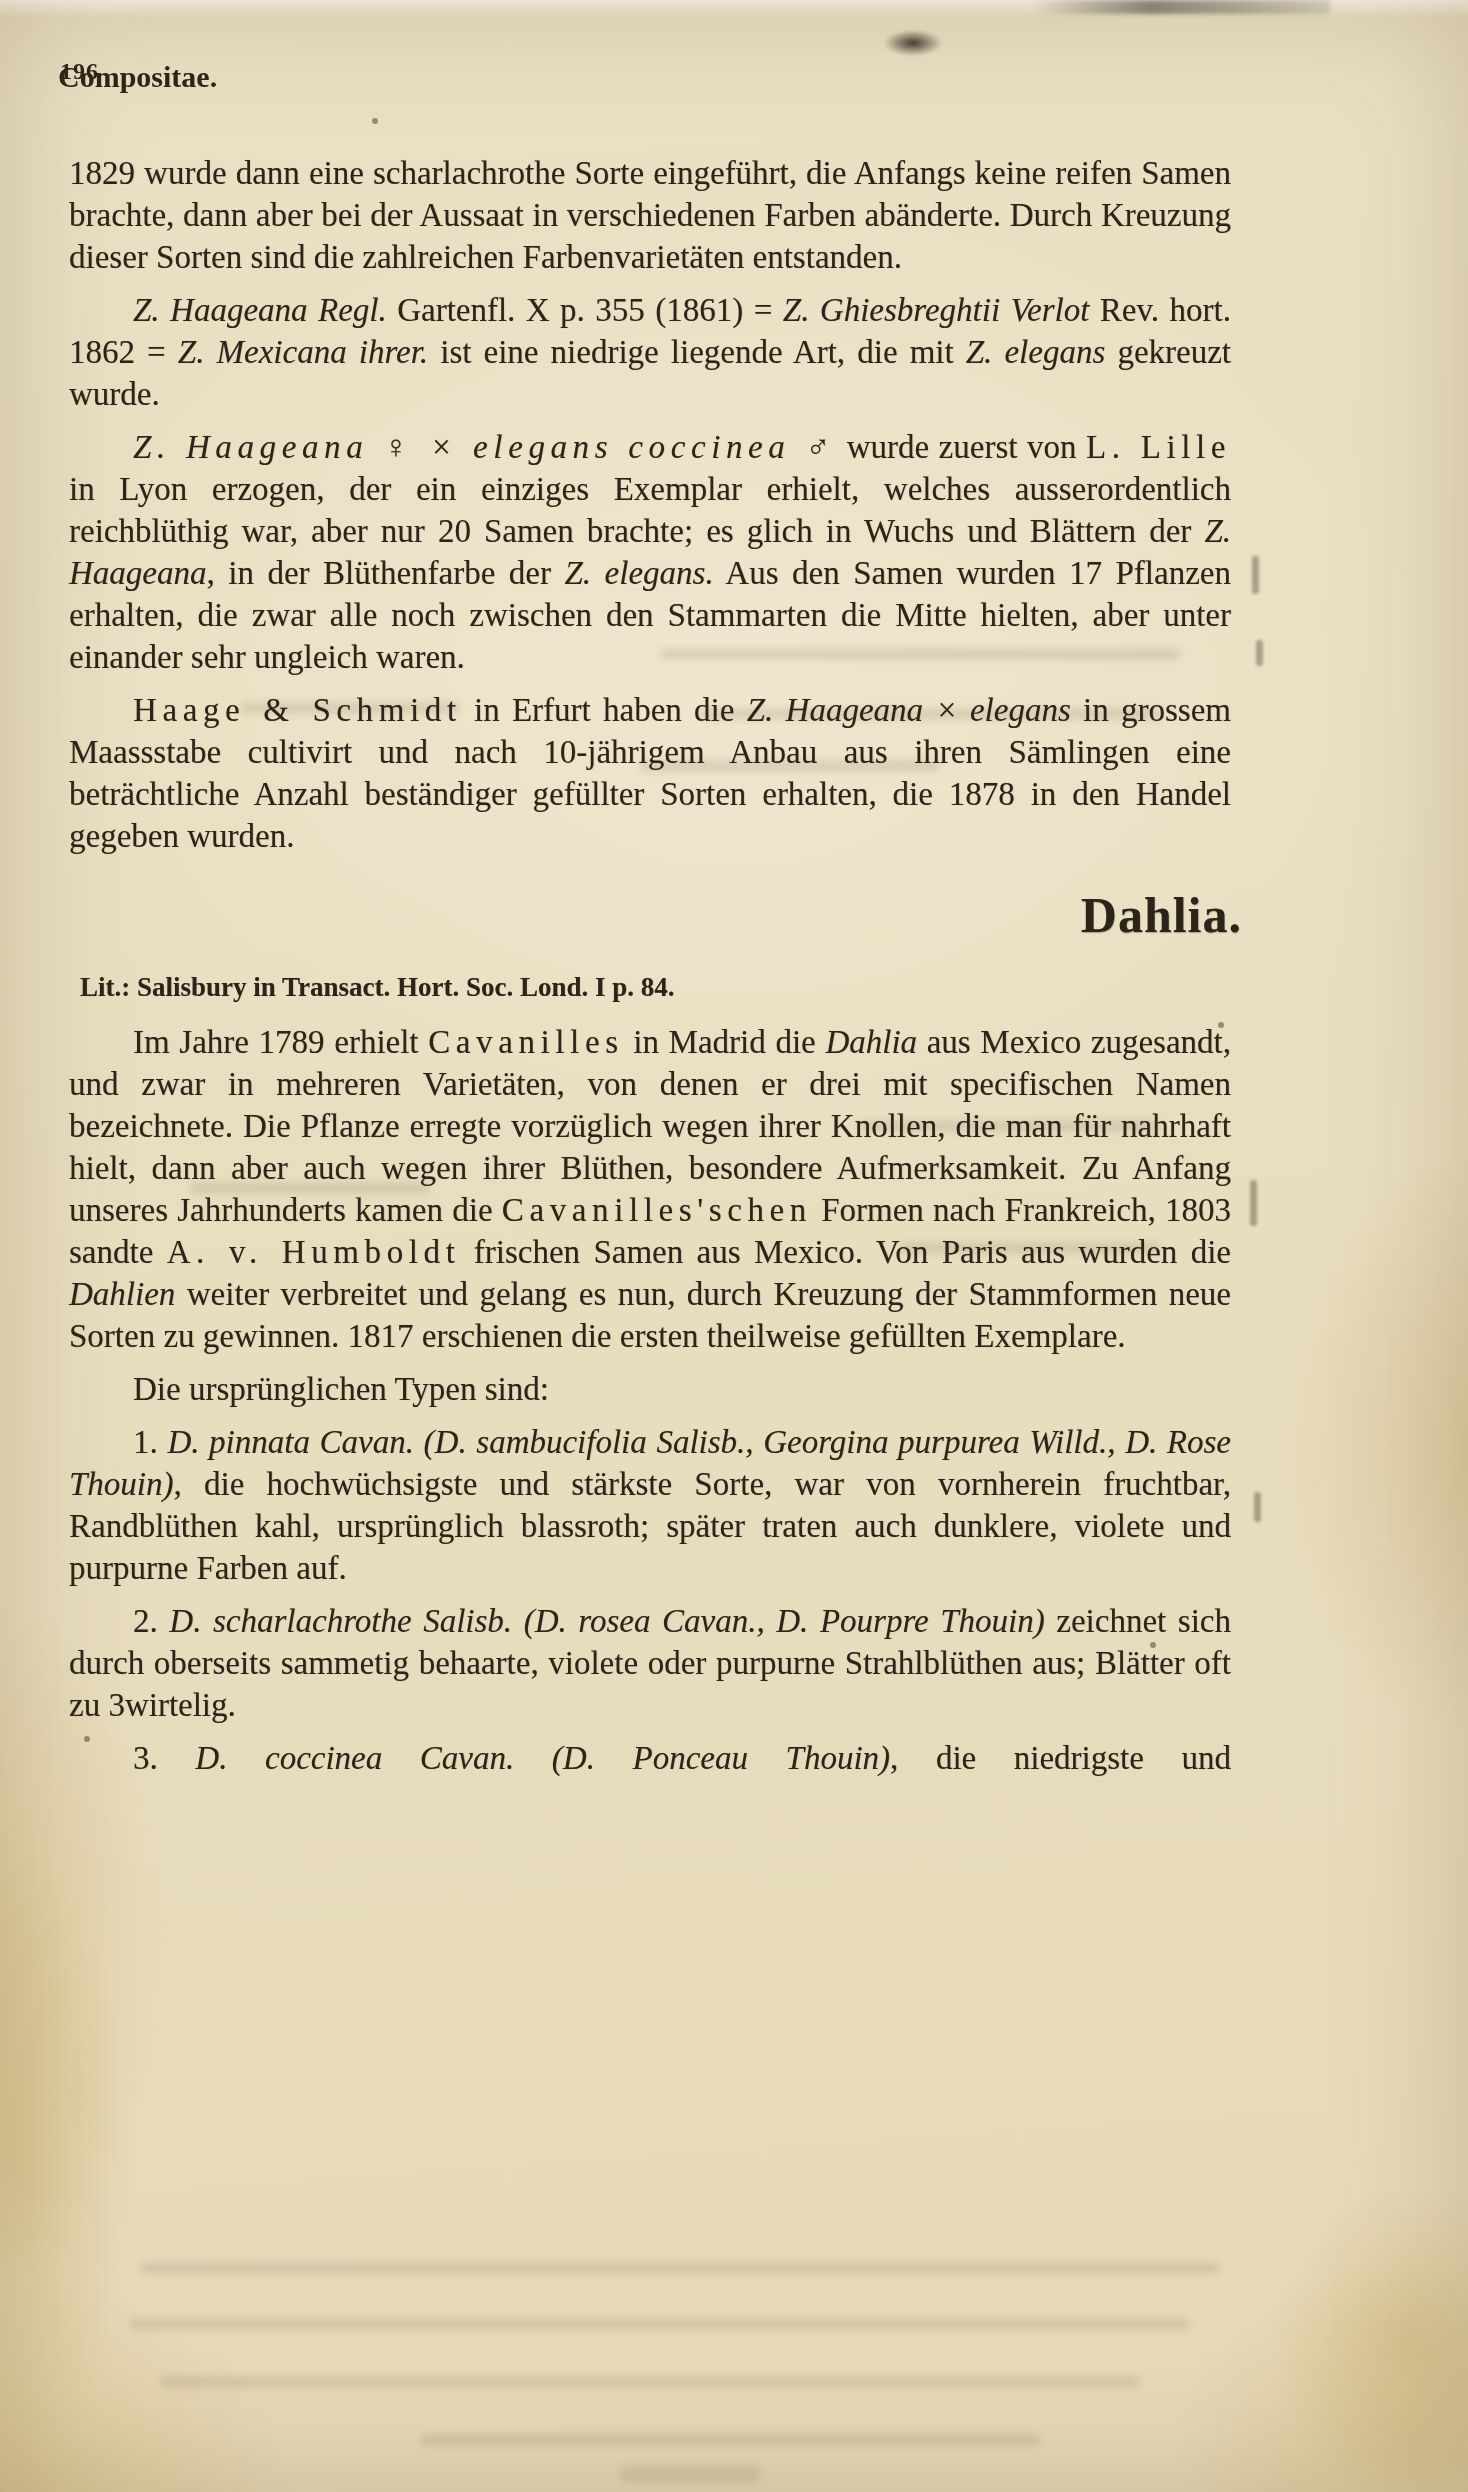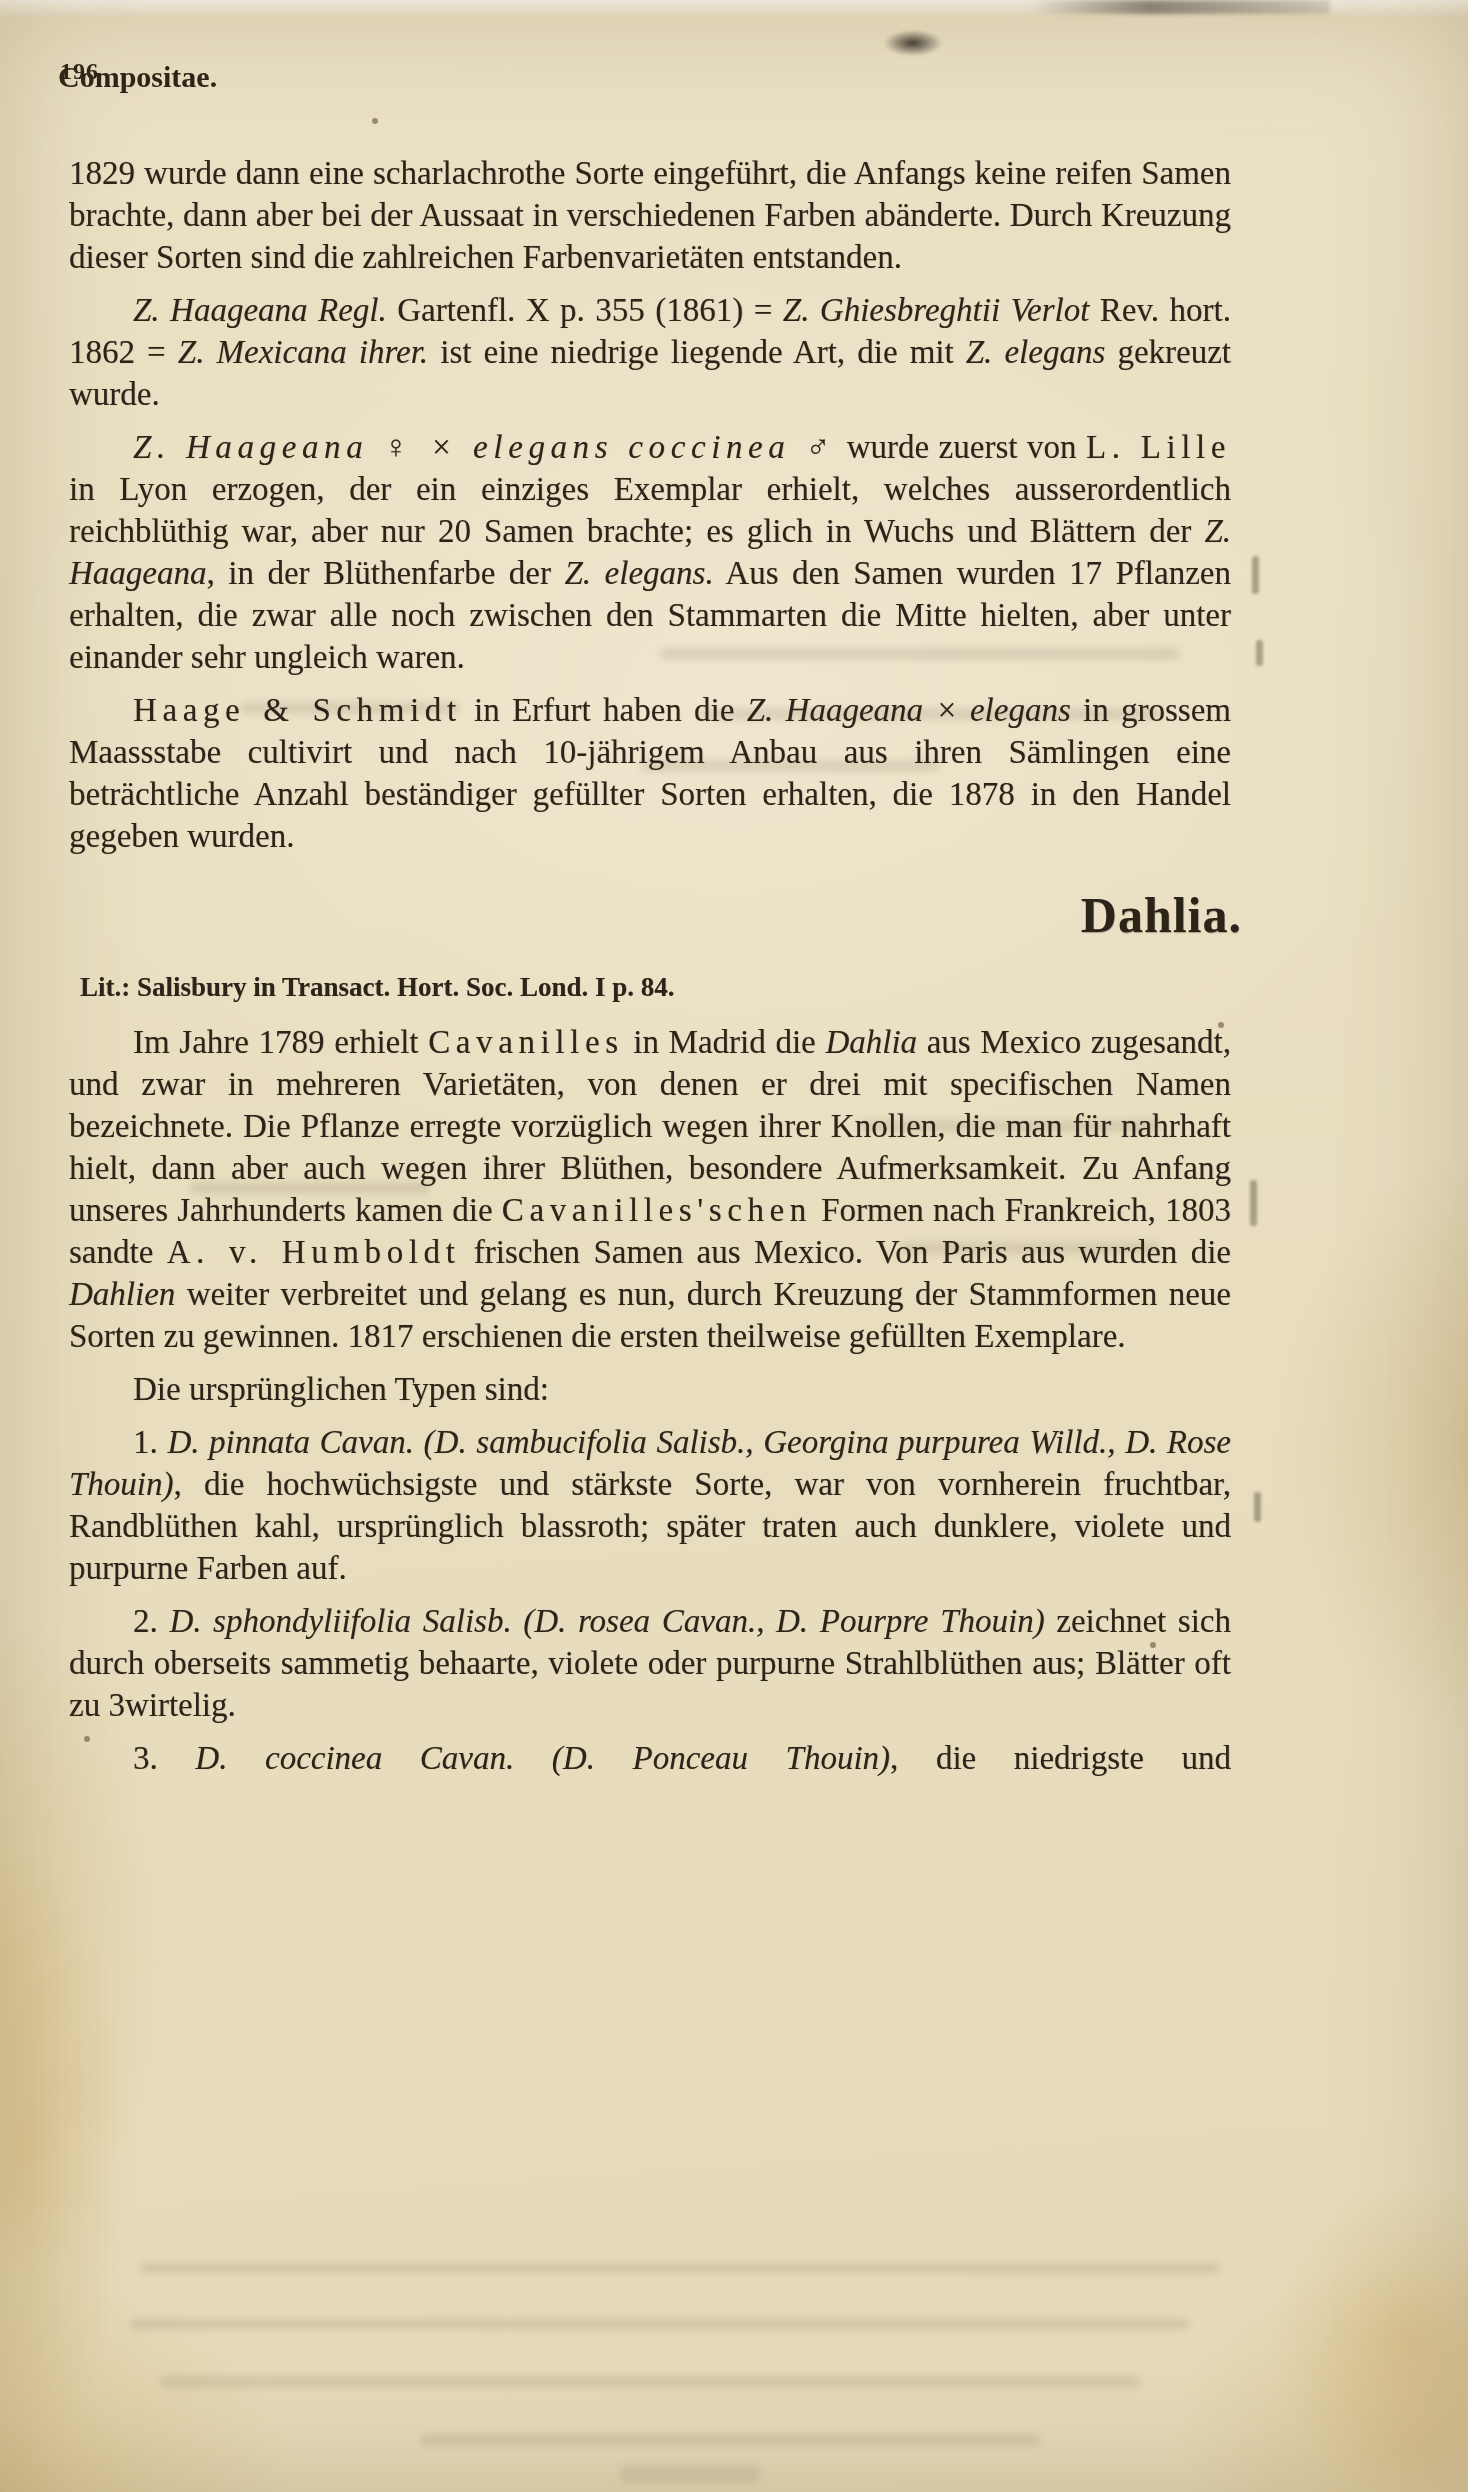--- a/index.html
+++ b/index.html
@@ -177,19 +177,19 @@
       <h2 class="section-heading">Dahlia.</h2>
 
       <p class="para no-indent lit-line">Lit.: Salisbury in Transact. Hort. Soc. Lond. I p. 84.</p>
 
       <p class="para"><span>Im Jahre 1789 erhielt </span><span class="run-g">Cavanilles</span><span> in Madrid die </span><span class="run-i">Dahlia</span><span> aus Mexico zugesandt, und zwar in mehreren Varietäten, von denen er drei mit specifischen Namen bezeichnete. Die Pflanze erregte vorzüglich wegen ihrer Knollen, die man für nahrhaft hielt, dann aber auch wegen ihrer Blüthen, besondere Aufmerksamkeit. Zu Anfang unseres Jahrhunderts kamen die </span><span class="run-g">Cavanilles'schen</span><span> Formen nach Frankreich, 1803 sandte </span><span class="run-g">A. v. Humboldt</span><span> frischen Samen aus Mexico. Von Paris aus wurden die </span><span class="run-i">Dahlien</span><span> weiter verbreitet und gelang es nun, durch Kreuzung der Stammformen neue Sorten zu gewinnen. 1817 erschienen die ersten theilweise gefüllten Exemplare.</span></p>
 
       <p class="para"><span>Die ursprünglichen Typen sind:</span></p>
 
       <p class="para"><span>1. </span><span class="run-i">D. pinnata Cavan. (D. sambucifolia Salisb., Georgina purpurea Willd., D. Rose Thouin)</span><span>, die hochwüchsigste und stärkste Sorte, war von vornherein fruchtbar, Randblüthen kahl, ursprünglich blassroth; später traten auch dunklere, violete und purpurne Farben auf.</span></p>
 
-      <p class="para"><span>2. </span><span class="run-i">D. sphondyliifolia Salisb. (D. rosea Cavan., D. Pourpre Thouin)</span><span> zeichnet sich durch oberseits sammetig behaarte, violete oder purpurne Strahlblüthen aus; Blätter oft zu 3wirtelig.</span></p>
+      <p class="para"><span>2. </span><span class="run-i">D. scharlachrothe Salisb. (D. rosea Cavan., D. Pourpre Thouin)</span><span> zeichnet sich durch oberseits sammetig behaarte, violete oder purpurne Strahlblüthen aus; Blätter oft zu 3wirtelig.</span></p>
 
       <p class="para justify-last"><span>3. </span><span class="run-i">D. coccinea Cavan. (D. Ponceau Thouin)</span><span>, die niedrigste und</span></p>
 
     </div>
   </div>
 </div>
 
 </body></html>

